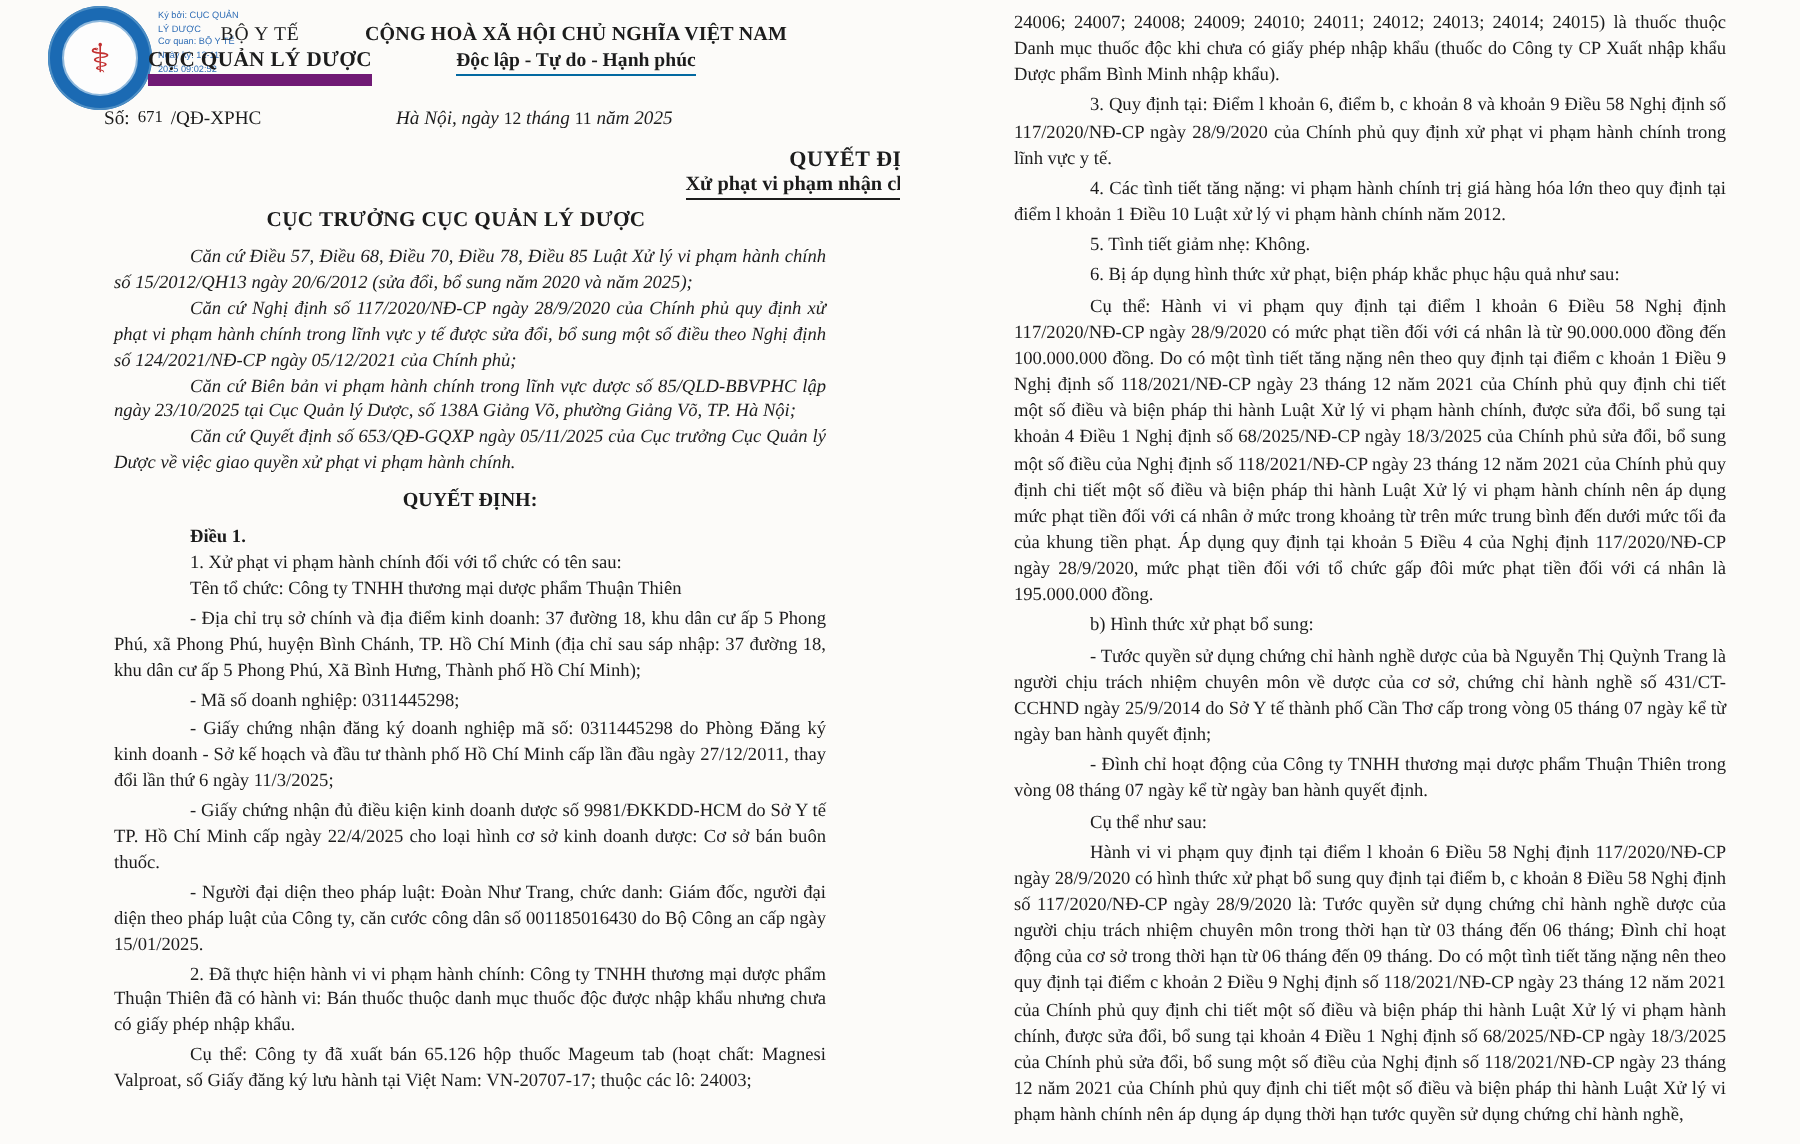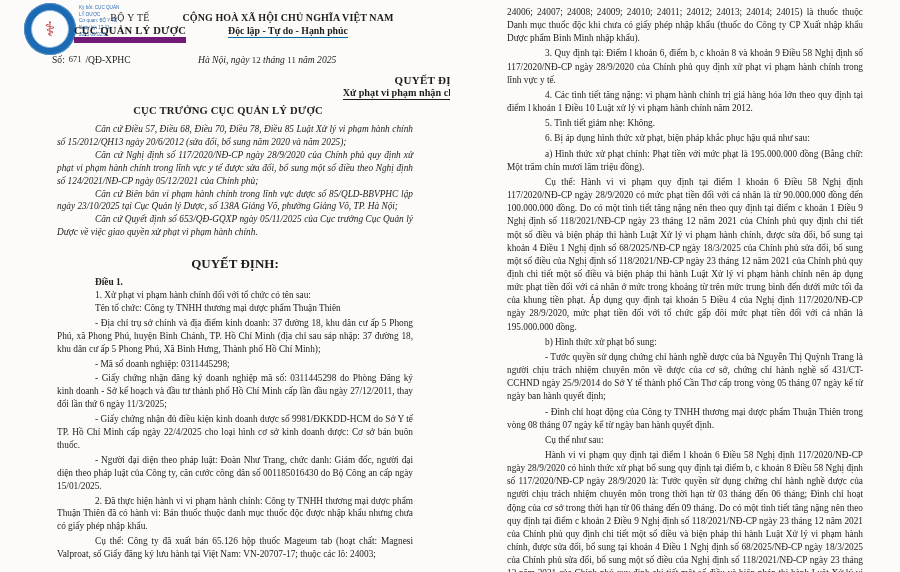--- a/index.html
+++ b/index.html
@@ -42,21 +42,21 @@
   .auth{position:absolute;left:0;top:105px;width:456px;text-align:center;
         font-size:10.6px;font-weight:bold;letter-spacing:.2px;}
 
   
   .bodytext{position:absolute;left:57px;right:37px;text-align:justify;}
   .page-l .bodytext{top:123px;}
   .page-r .bodytext{top:6px;}
   .para{margin:0;font-size:9.3px;line-height:12.9px;text-indent:38px;}
   .page-r .para{line-height:13.15px;}
   .canc{font-style:italic;}
-  .cb{text-align:center;font-weight:bold;text-indent:0;margin:19px 0 5px 0;font-size:13px;}
+  .cb{text-align:center;font-weight:bold;text-indent:0;margin:6px 0 5px 0;font-size:10px;}
   .art{font-weight:bold;margin-top:3px;}
   .cont{text-indent:0;}
   .sp{margin-top:2px;}
 </style>
 </head>
 <body>
 
 <div class="sheet">
 
   <div class="page page-l">
@@ -132,21 +132,20 @@
       </div>
   </div>
 
   <div class="page page-r">
     <div class="bodytext">
         <p class="para cont">24006; 24007; 24008; 24009; 24010; 24011; 24012; 24013; 24014; 24015) là thuốc thuộc Danh mục thuốc độc khi chưa có giấy phép nhập khẩu (thuốc do Công ty CP Xuất nhập khẩu Dược phẩm Bình Minh nhập khẩu).</p>
         <p class="para sp">3. Quy định tại: Điểm l khoản 6, điểm b, c khoản 8 và khoản 9 Điều 58 Nghị định số 117/2020/NĐ-CP ngày 28/9/2020 của Chính phủ quy định xử phạt vi phạm hành chính trong lĩnh vực y tế.</p>
         <p class="para sp">4. Các tình tiết tăng nặng: vi phạm hành chính trị giá hàng hóa lớn theo quy định tại điểm l khoản 1 Điều 10 Luật xử lý vi phạm hành chính năm 2012.</p>
         <p class="para sp">5. Tình tiết giảm nhẹ: Không.</p>
         <p class="para sp">6. Bị áp dụng hình thức xử phạt, biện pháp khắc phục hậu quả như sau:</p>
-        <p class="para sp">a) Hình thức xử phạt chính: Phạt tiền với mức phạt là 195.000.000 đồng (Bằng chữ: Một trăm chín mươi lăm triệu đồng).</p>
         <p class="para sp">Cụ thể: Hành vi vi phạm quy định tại điểm l khoản 6 Điều 58 Nghị định 117/2020/NĐ-CP ngày 28/9/2020 có mức phạt tiền đối với cá nhân là từ 90.000.000 đồng đến 100.000.000 đồng. Do có một tình tiết tăng nặng nên theo quy định tại điểm c khoản 1 Điều 9 Nghị định số 118/2021/NĐ-CP ngày 23 tháng 12 năm 2021 của Chính phủ quy định chi tiết một số điều và biện pháp thi hành Luật Xử lý vi phạm hành chính, được sửa đổi, bổ sung tại khoản 4 Điều 1 Nghị định số 68/2025/NĐ-CP ngày 18/3/2025 của Chính phủ sửa đổi, bổ sung một số điều của Nghị định số 118/2021/NĐ-CP ngày 23 tháng 12 năm 2021 của Chính phủ quy định chi tiết một số điều và biện pháp thi hành Luật Xử lý vi phạm hành chính nên áp dụng mức phạt tiền đối với cá nhân ở mức trong khoảng từ trên mức trung bình đến dưới mức tối đa của khung tiền phạt. Áp dụng quy định tại khoản 5 Điều 4 của Nghị định 117/2020/NĐ-CP ngày 28/9/2020, mức phạt tiền đối với tổ chức gấp đôi mức phạt tiền đối với cá nhân là 195.000.000 đồng.</p>
         <p class="para sp">b) Hình thức xử phạt bổ sung:</p>
         <p class="para sp">- Tước quyền sử dụng chứng chỉ hành nghề dược của bà Nguyễn Thị Quỳnh Trang là người chịu trách nhiệm chuyên môn về dược của cơ sở, chứng chỉ hành nghề số 431/CT-CCHND ngày 25/9/2014 do Sở Y tế thành phố Cần Thơ cấp trong vòng 05 tháng 07 ngày kể từ ngày ban hành quyết định;</p>
         <p class="para sp">- Đình chỉ hoạt động của Công ty TNHH thương mại dược phẩm Thuận Thiên trong vòng 08 tháng 07 ngày kể từ ngày ban hành quyết định.</p>
         <p class="para sp">Cụ thể như sau:</p>
         <p class="para sp">Hành vi vi phạm quy định tại điểm l khoản 6 Điều 58 Nghị định 117/2020/NĐ-CP ngày 28/9/2020 có hình thức xử phạt bổ sung quy định tại điểm b, c khoản 8 Điều 58 Nghị định số 117/2020/NĐ-CP ngày 28/9/2020 là: Tước quyền sử dụng chứng chỉ hành nghề dược của người chịu trách nhiệm chuyên môn trong thời hạn từ 03 tháng đến 06 tháng; Đình chỉ hoạt động của cơ sở trong thời hạn từ 06 tháng đến 09 tháng. Do có một tình tiết tăng nặng nên theo quy định tại điểm c khoản 2 Điều 9 Nghị định số 118/2021/NĐ-CP ngày 23 tháng 12 năm 2021 của Chính phủ quy định chi tiết một số điều và biện pháp thi hành Luật Xử lý vi phạm hành chính, được sửa đổi, bổ sung tại khoản 4 Điều 1 Nghị định số 68/2025/NĐ-CP ngày 18/3/2025 của Chính phủ sửa đổi, bổ sung một số điều của Nghị định số 118/2021/NĐ-CP ngày 23 tháng 12 năm 2021 của Chính phủ quy định chi tiết một số điều và biện pháp thi hành Luật Xử lý vi phạm hành chính nên áp dụng áp dụng thời hạn tước quyền sử dụng chứng chỉ hành nghề,</p>
       </div>
   </div>
 
 </div>

